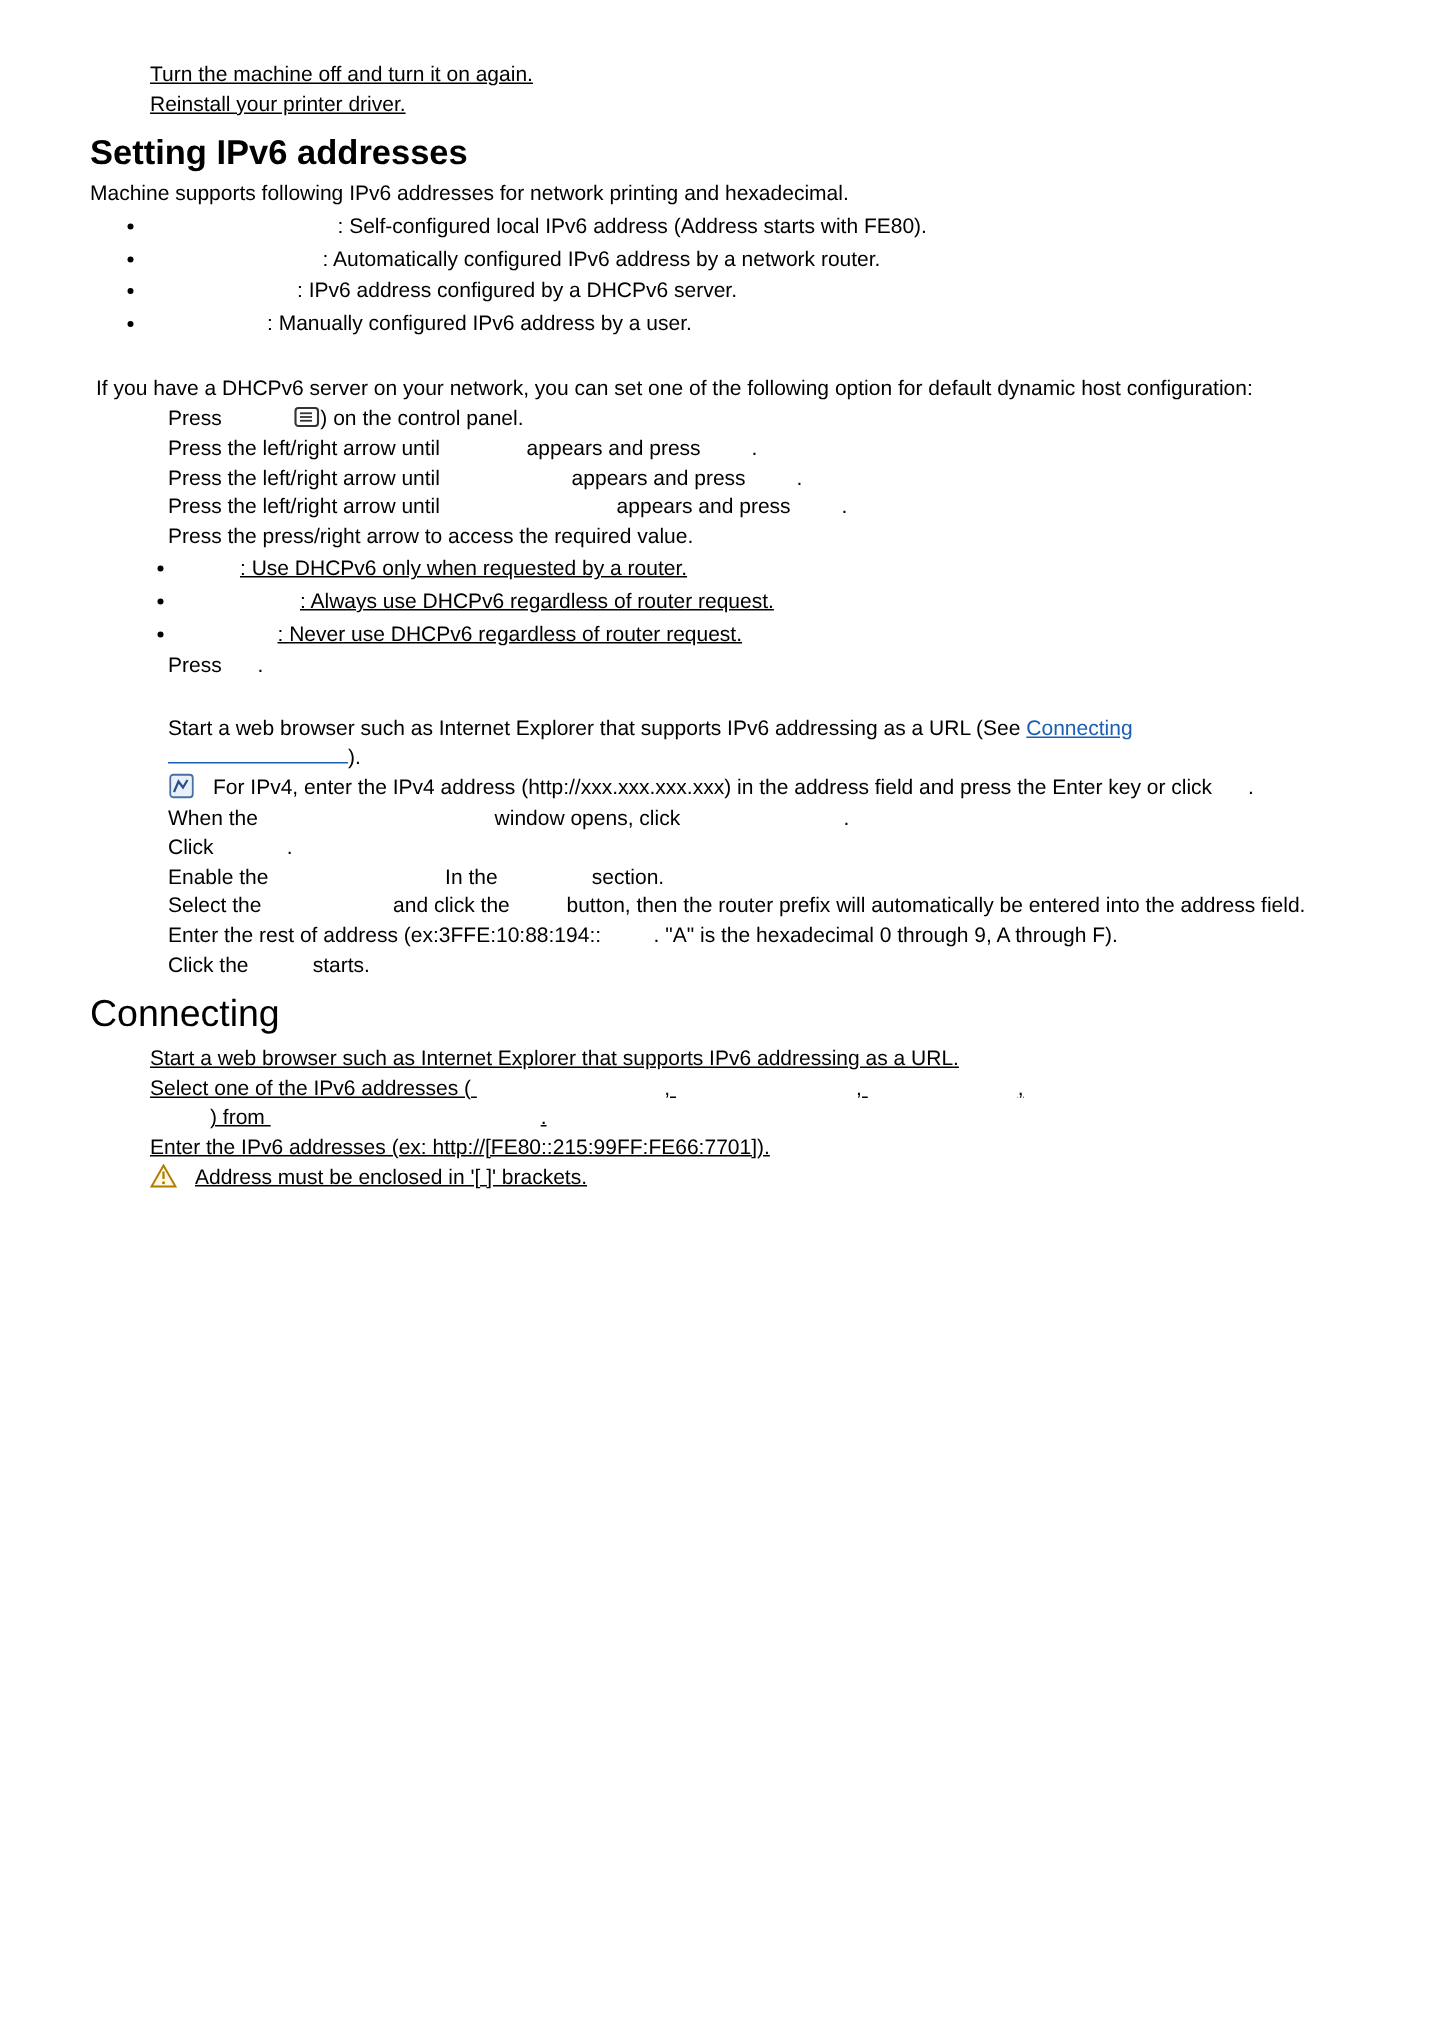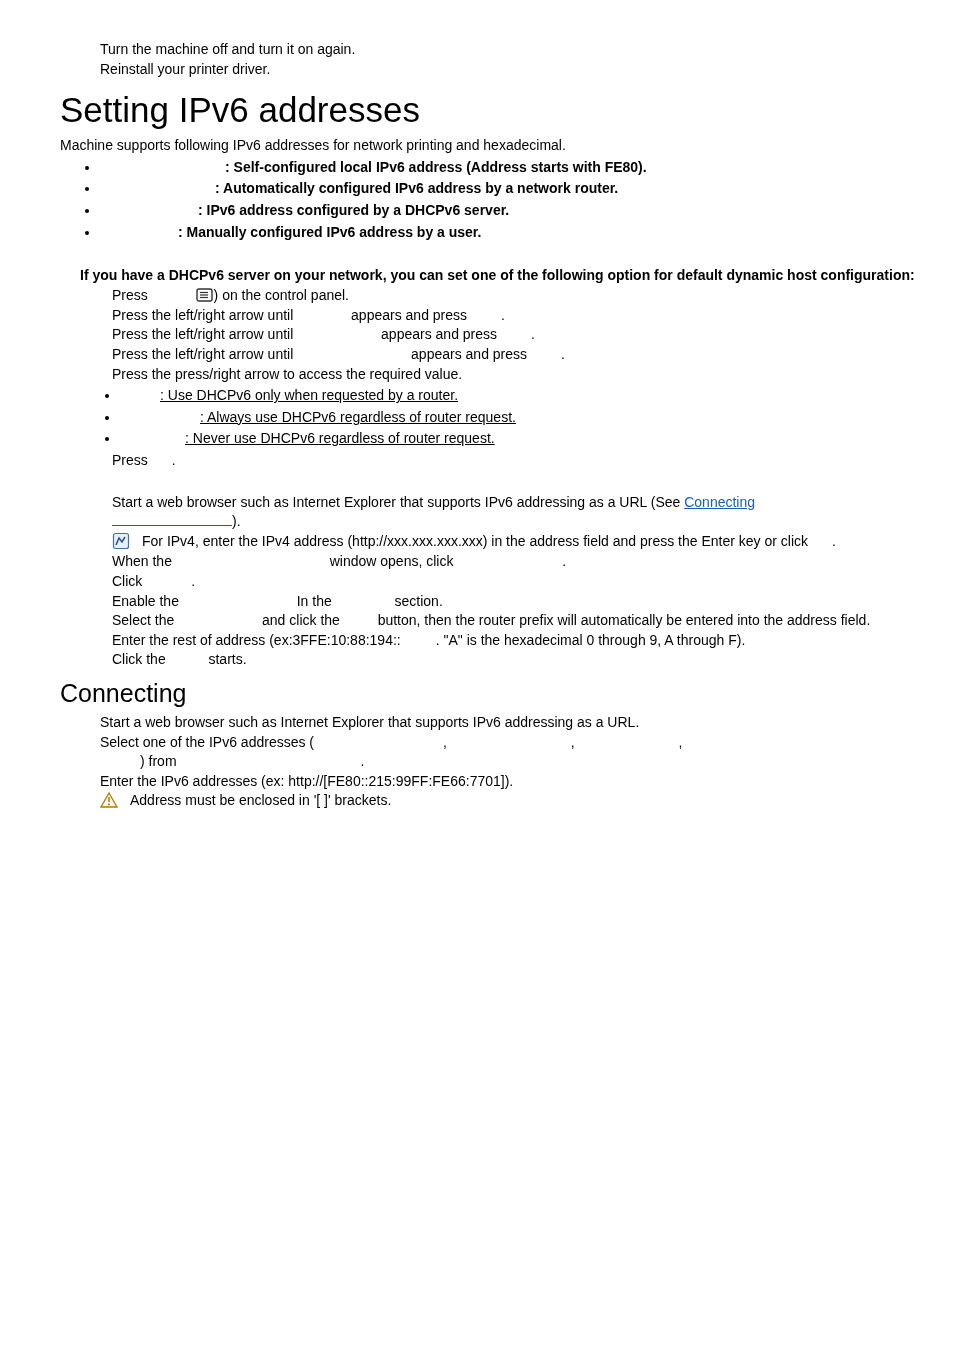--- a/index.html
+++ b/index.html
@@ -5,33 +5,33 @@
   body {
     font-family: Verdana, Arial, sans-serif;
     font-size: 14px;
     margin: 0;
     padding: 40px 20px 40px 60px;
     width: 954px;
     box-sizing: border-box;
     color: #000;
     line-height: 1.4;
   }
-  .indent1 { margin-left: 40px; }
+  .indent1 { margin-left: 40px; text-decoration: underline; }
   .indent2 { margin-left: 52px; }
   h2.section-title {
-    font-size: 35px;
-    font-weight: normal;
+    font-size: 23px;
+    font-weight: bold;
     margin: 6px 0 2px 0;
   }
   h2.sub-title {
     font-size: 25px;
     font-weight: normal;
     margin: 6px 0 2px 0;
   }
-  ul.flat { margin: 0 0 0 0; padding-left: 40px; list-style: disc; font-weight: bold; }
+  ul.flat { margin: 0 0 0 0; padding-left: 40px; list-style: disc; }
   ul.flat li { margin: 2px 0; }
   ul.inner { margin: 0; padding-left: 60px; list-style: disc; text-decoration: underline; }
   ul.inner li { margin: 2px 0; }
   a.link { color: #1a5fb4; text-decoration: underline; }
   .spacer { height: 22px; }
   .icon-inline {
     display: inline-block;
     vertical-align: middle;
   }
   .note-row { display: flex; gap: 12px; }
@@ -49,21 +49,21 @@
 
 <ul class="flat">
   <li><span style="display:inline-block;width:125px;"></span><span>: Self-configured local IPv6 address (Address starts with FE80).</span></li>
   <li><span style="display:inline-block;width:115px;"></span><span>: Automatically configured IPv6 address by a network router.</span></li>
   <li><span style="display:inline-block;width:98px;"></span><span>: IPv6 address configured by a DHCPv6 server.</span></li>
   <li><span style="display:inline-block;width:78px;"></span><span>: Manually configured IPv6 address by a user.</span></li>
 </ul>
 
 <div class="spacer"></div>
 
-<div style="margin-left:20px;font-weight:bold;">If you have a DHCPv6 server on your network, you can set one of the following option for default dynamic host configuration:</div>
+<div style="margin-left:4px;">If you have a DHCPv6 server on your network, you can set one of the following option for default dynamic host configuration:</div>
 
 <div class="indent2">
   <span>Press </span>
   <span style="display:inline-block;width:40px;"></span>
   <span class="icon-inline">
     <svg width="18" height="16">
       <rect x="1" y="2" width="15" height="12" rx="2" fill="none" stroke="#333" stroke-width="1.4"></rect>
       <line x1="4" y1="5.5" x2="12" y2="5.5" stroke="#333" stroke-width="1.2"></line>
       <line x1="4" y1="8" x2="12" y2="8" stroke="#333" stroke-width="1.2"></line>
       <line x1="4" y1="10.5" x2="12" y2="10.5" stroke="#333" stroke-width="1.2"></line>

